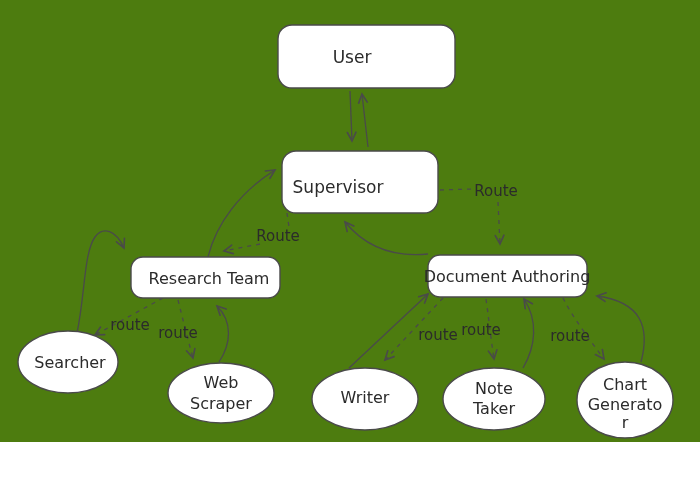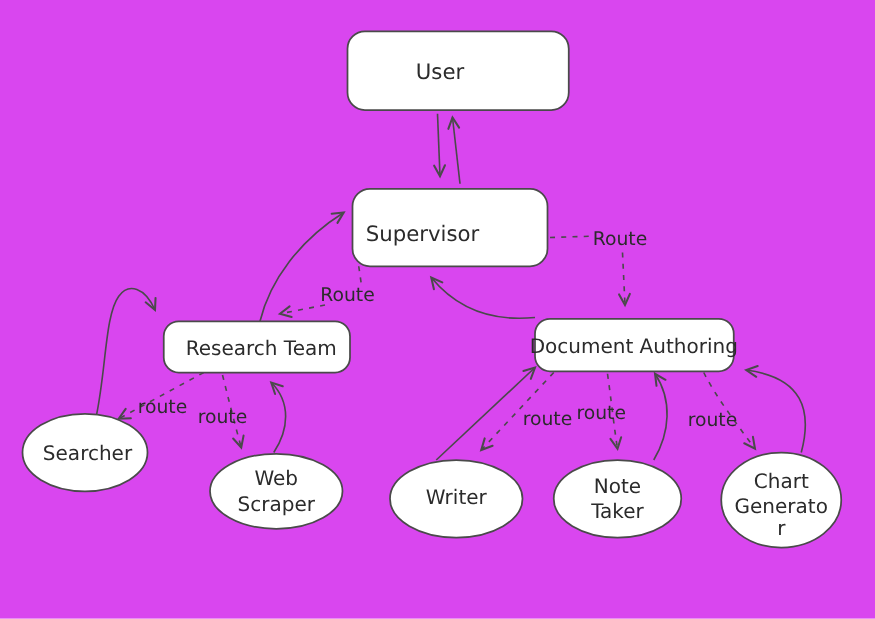--- a/index.html
+++ b/index.html
@@ -2,23 +2,23 @@
 <html><head>
 <meta charset="utf-8">
 <style>
   html, body {
     margin: 0;
     padding: 0;
     background: #ffffff;
   }
   .canvas-wrap {
     width: 700px;
-    height: 495px;
+    height: 442px;
     position: relative;
-    background: #d946ef;
+    background: #4d7c0f;
     overflow: hidden;
   }
   svg {
     display: block;
     font-family: "DejaVu Sans", sans-serif;
   }
   .node-shape {
     fill: #ffffff;
     stroke: #4a4a4a;
     stroke-width: 1.4;

